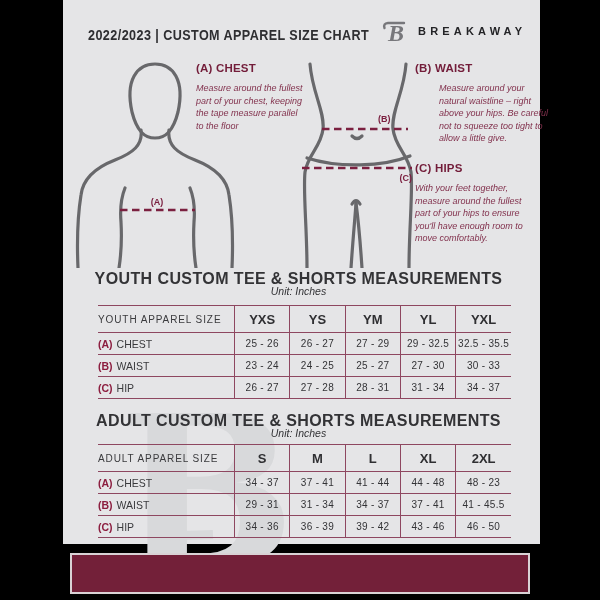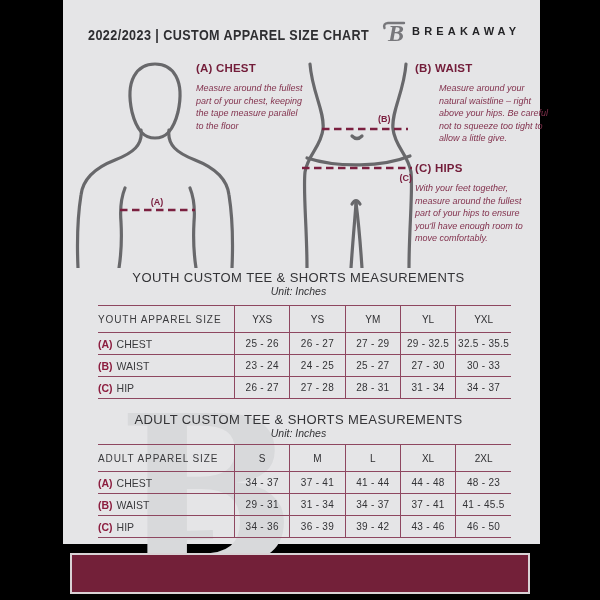--- a/index.html
+++ b/index.html
@@ -6,55 +6,55 @@
   .stage{position:relative;width:600px;height:600px;background:#000;overflow:hidden;
          font-family:"Liberation Sans",sans-serif;}
   .page{position:absolute;left:63px;top:0;width:477px;height:544px;background:#e5e5e7;}
 
   
   .doc-title{position:absolute;left:25px;top:26px;font-size:15px;font-weight:bold;
     color:#2e2e31;letter-spacing:.5px;white-space:nowrap;transform:scaleX(.84);
     transform-origin:0 50%;}
   .brand{position:absolute;left:318px;top:17px;display:flex;align-items:center;}
   .brand-logo{width:26px;height:28px;}
-  .brand-name{margin-left:5px;font-size:11px;font-weight:bold;color:#232326;
+  .brand-name{margin-left:11px;font-size:11px;font-weight:bold;color:#232326;
     letter-spacing:4.2px;white-space:nowrap;}
 
   
   .guide-head{position:absolute;font-size:11.5px;font-weight:bold;color:#731d3a;
     letter-spacing:.2px;white-space:nowrap;}
   .guide-text{position:absolute;font-size:9px;line-height:12.6px;font-style:italic;
     color:#82314d;}
   .g-chest-h{left:133px;top:62px;}   .g-chest-t{left:133px;top:82px;width:108px;}
   .g-waist-h{left:352px;top:62px;}   .g-waist-t{left:352px;top:82px;width:113px;margin-left:24px;}
   .g-hips-h{left:352px;top:162px;}   .g-hips-t{left:352px;top:182px;width:116px;}
 
   .fig{position:absolute;}
   .fig-torso{left:12px;top:60px;}
   .fig-lower{left:235px;top:60px;}
 
   
   .tbl-title{position:absolute;left:29px;width:413px;text-align:center;
-    font-size:13px;font-weight:normal;color:#333336;letter-spacing:.4px;}
+    font-size:16px;font-weight:bold;color:#333336;letter-spacing:.4px;}
   .tbl-unit{position:absolute;left:29px;width:413px;text-align:center;
     font-size:10.5px;font-style:italic;color:#333336;}
   .y-title{top:270px;} .y-unit{top:285px;}
   .a-title{top:412px;} .a-unit{top:427px;}
 
   
   table.size{position:absolute;left:35px;width:413px;border-collapse:collapse;
     table-layout:fixed;z-index:1;}
   .y-table{top:305px;} .a-table{top:444px;}
   table.size th,table.size td{padding:0;}
   table.size th{height:26px;border-top:1.5px solid #8e4760;border-bottom:1.5px solid #8e4760;}
   table.size td{height:21px;border-bottom:1.5px solid #8e4760;}
   table.size th:not(:first-child),table.size td:not(:first-child){border-left:1.5px solid #8e4760;}
   th.col-label{width:136px;text-align:left;padding-left:12px;font-weight:normal;
     font-size:10px;letter-spacing:.9px;color:#3a3a3d;}
-  th.col-size{font-size:10px;font-weight:normal;color:#2f2f32;}
+  th.col-size{font-size:13px;font-weight:bold;color:#2f2f32;}
   td.cell-label{text-align:left;padding-left:12px;font-size:10.5px;color:#3a3a3d;}
   td.cell-label .pfx{color:#8c1d3f;font-weight:bold;margin-right:4px;}
   td.cell-val{text-align:center;font-size:10px;color:#333336;letter-spacing:.3px;}
 
   
   .watermark{position:absolute;left:55px;top:388px;font-family:"DejaVu Serif",serif;
     font-weight:bold;font-size:210px;line-height:1;color:#d8d9db;z-index:0;
     user-select:none;}
   .watermark-swash{position:absolute;left:86px;top:531px;width:64px;height:9px;
     background:#d8d9db;z-index:0;transform:rotate(-2deg);}

